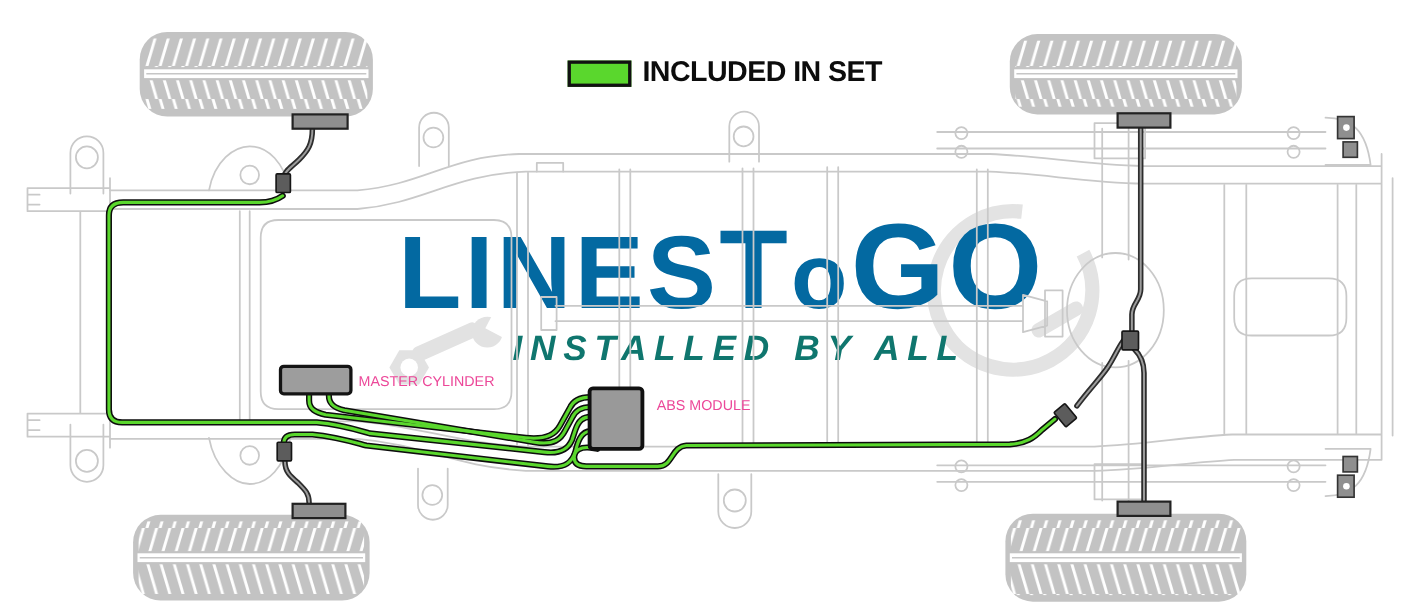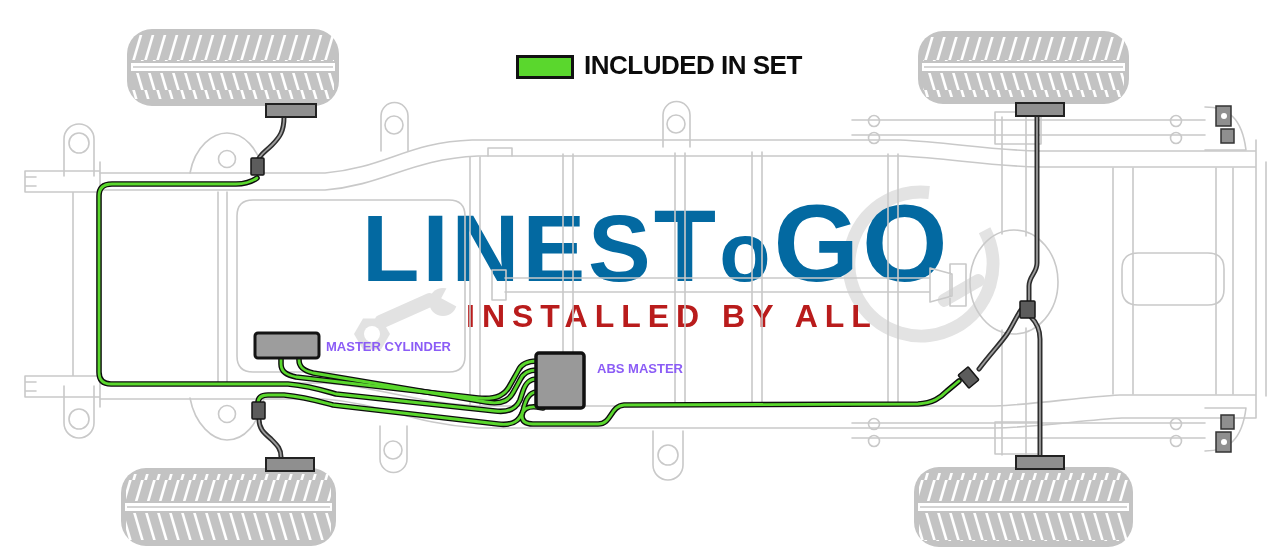--- a/index.html
+++ b/index.html
@@ -9,31 +9,31 @@
   .layer{position:absolute;left:0;top:0;width:1280px;height:435px;}
   .z1{z-index:1}.z2{z-index:2}.z3{z-index:3}
 
   
   .wm-brand{position:absolute;left:362px;top:188px;color:#0369a1;font-weight:bold;
             letter-spacing:3px;white-space:nowrap;line-height:1;}
   .wm-brand .b-a{font-size:94px}
   .wm-brand .b-t{font-size:102px}
   .wm-brand .b-o{font-size:84px}
   .wm-brand .b-g{font-size:110px}
-  .wm-tagline{position:absolute;left:466px;top:300px;color:#b91c1c;font-weight:bold;
-              font-size:32px;letter-spacing:7px;white-space:nowrap;line-height:1;}
+  .wm-tagline{position:absolute;left:466px;top:300px;color:#0f766e;font-weight:bold;
+              font-size:32px;letter-spacing:7px;white-space:nowrap;line-height:1;font-style:italic;}
 
   
   .legend-swatch{position:absolute;left:516px;top:55px;width:52px;height:18px;
                  background:#5ad72d;border:3px solid #111;}
   .legend-label{position:absolute;left:584px;top:51px;font-size:26px;font-weight:bold;
                 color:#0c0c0c;letter-spacing:-0.5px;white-space:nowrap;line-height:1.1;}
 
   
-  .part-label{position:absolute;font-size:13px;font-weight:bold;color:#8b5cf6;
+  .part-label{position:absolute;font-size:13px;font-weight:normal;color:#ec4899;
               white-space:nowrap;line-height:1.1;}
   .lbl-mc{left:326px;top:340px;}
   .lbl-abs{left:597px;top:362px;}
 
   
   .frame{stroke:#c9c9c9;stroke-width:1.6;fill:none;stroke-linecap:round;stroke-linejoin:round;}
   .line-out-g{stroke:#0d0d0d;stroke-width:5.6;fill:none;stroke-linecap:round;stroke-linejoin:round;}
   .line-core-g{stroke:#5ad72d;stroke-width:2.8;fill:none;stroke-linecap:round;stroke-linejoin:round;}
   .line-out-d{stroke:#2d2d2d;stroke-width:5;fill:none;stroke-linecap:round;stroke-linejoin:round;}
   .line-core-d{stroke:#9c9c9c;stroke-width:1.8;fill:none;stroke-linecap:round;stroke-linejoin:round;}
@@ -221,16 +221,16 @@
     </g>
 
     <rect x="255" y="333" width="64" height="25" rx="3" fill="#9d9d9d" stroke="#141414" stroke-width="3"></rect>
     <rect x="536" y="353" width="48" height="55" rx="3" fill="#999999" stroke="#111111" stroke-width="3.5"></rect>
   </svg>
 
   <div class="layer z3">
     <div class="legend-swatch"></div>
     <div class="legend-label">INCLUDED IN SET</div>
     <div class="part-label lbl-mc">MASTER CYLINDER</div>
-    <div class="part-label lbl-abs">ABS MASTER</div>
+    <div class="part-label lbl-abs">ABS MODULE</div>
   </div>
 
 </div>
 
 </body></html>

